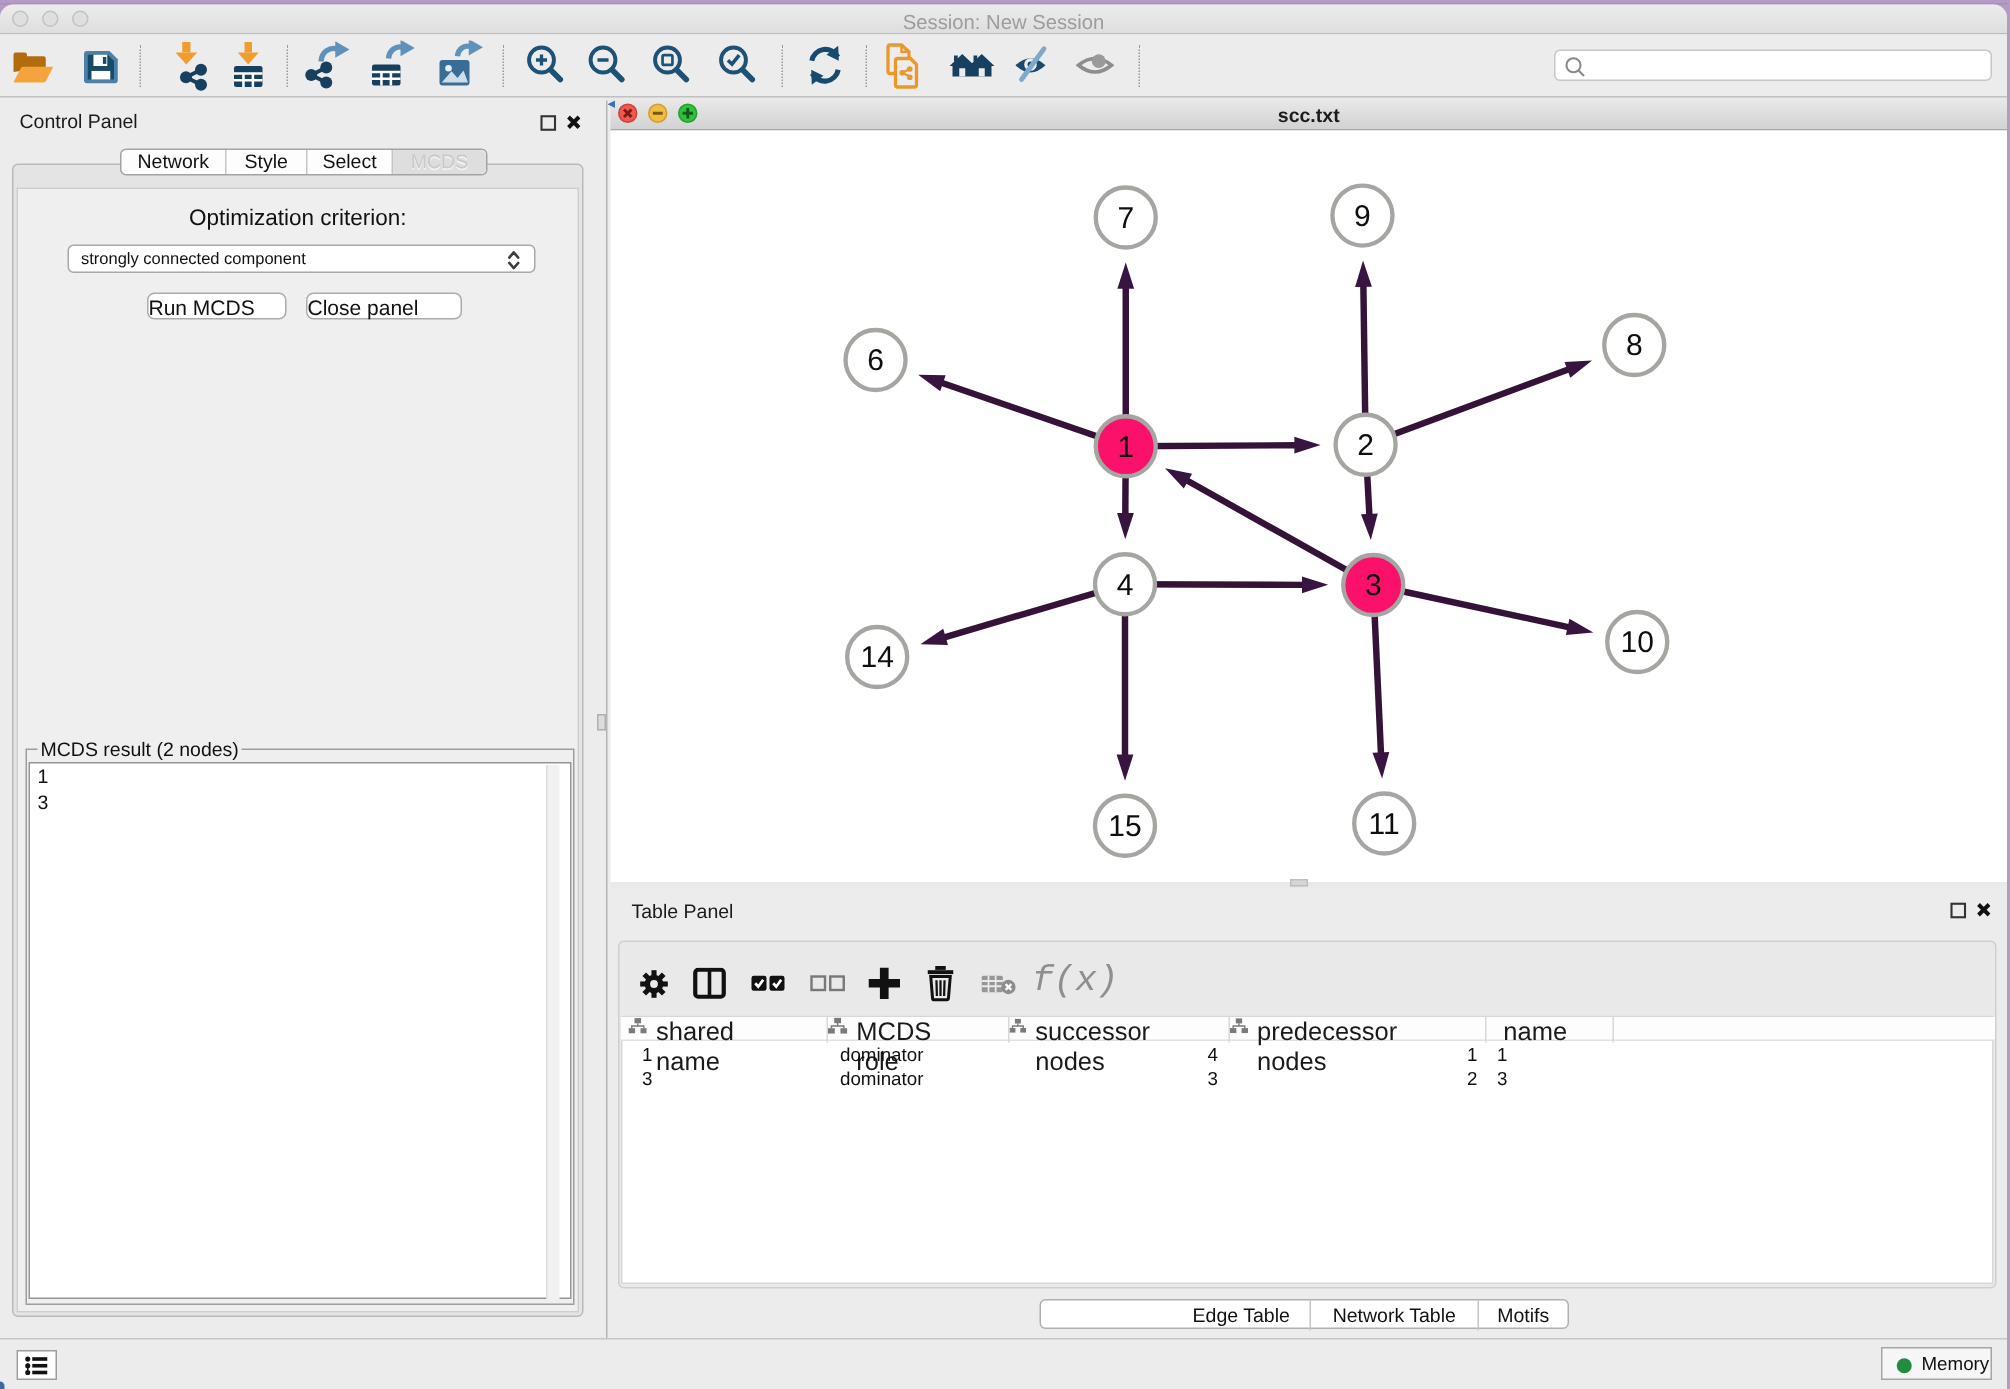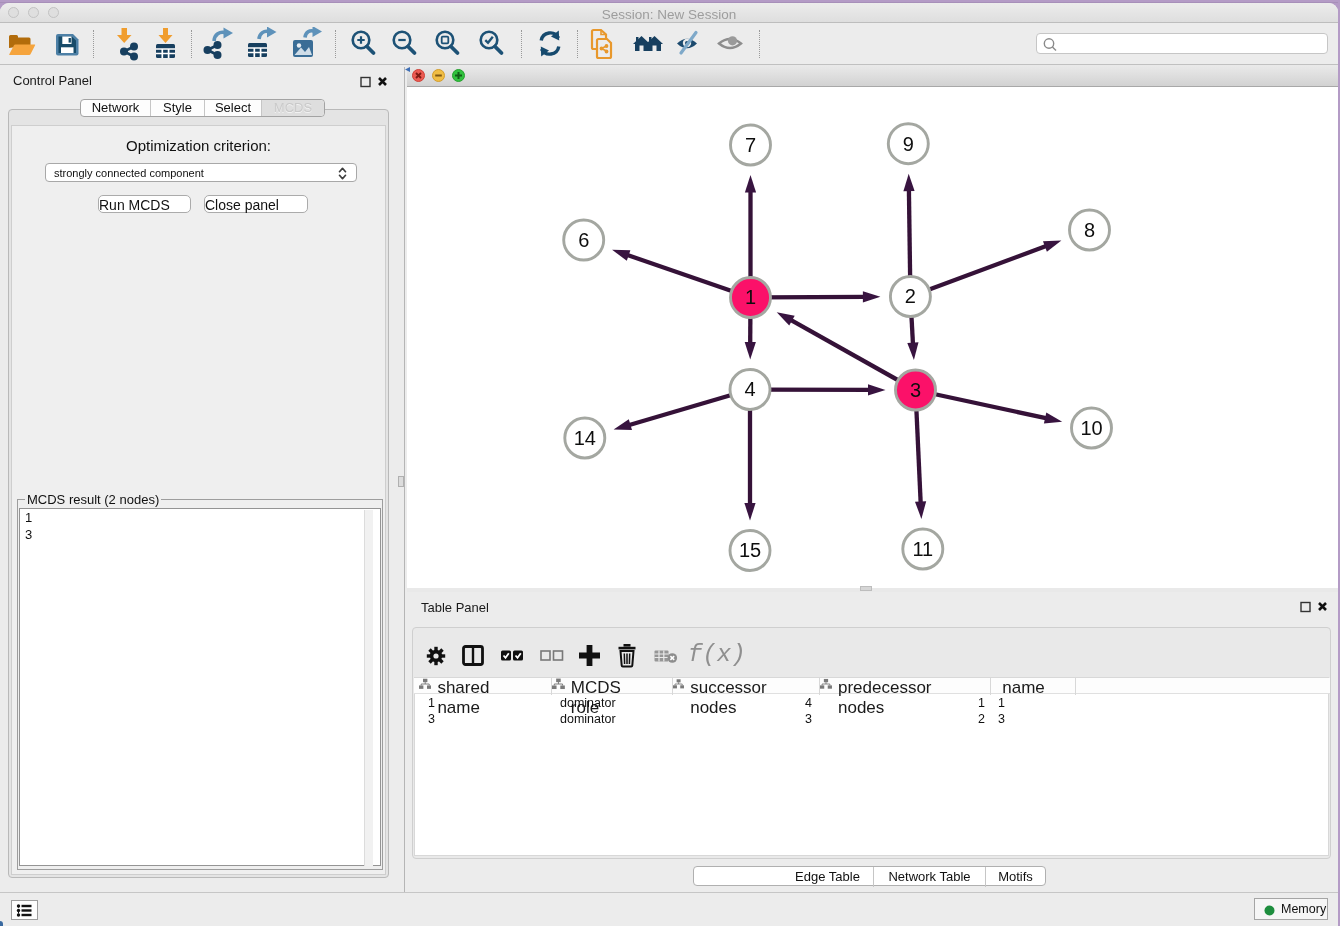--- a/index.html
+++ b/index.html
@@ -232,20 +232,21 @@
       <div class="mbtn" style="left:25px;background:#f0bd43;border:1px solid #d39d2c;">
           <svg width="11" height="11" viewBox="0 0 11 11">
             <path d="M2.2 5.5 L8.8 5.5" stroke="#7d5712" stroke-width="2"></path>
           </svg>
         </div>
       <div class="mbtn" style="left:45px;background:#30c13e;border:1px solid #25a02f;">
           <svg width="11" height="11" viewBox="0 0 11 11">
             <path d="M5.5 2 L5.5 9 M2 5.5 L9 5.5" stroke="#115c17" stroke-width="2"></path>
           </svg>
         </div>
+      <div id="netname">scc.txt</div>
     </div>
     <div id="netcanvas">
       <svg width="931" height="501" viewBox="0 0 931 501">
         <g stroke="#351238" stroke-width="4.3">
         <line x1="343.5" y1="210.5" x2="343.5" y2="103.5"></line>
         <line x1="343.5" y1="210.5" x2="219.7" y2="167.8"></line>
         <line x1="343.5" y1="210.5" x2="457.9" y2="209.8"></line>
         <line x1="343.5" y1="210.5" x2="343.2" y2="257.0"></line>
         <line x1="503.4" y1="209.5" x2="501.9" y2="102.2"></line>
         <line x1="503.4" y1="209.5" x2="639.8" y2="158.8"></line>

